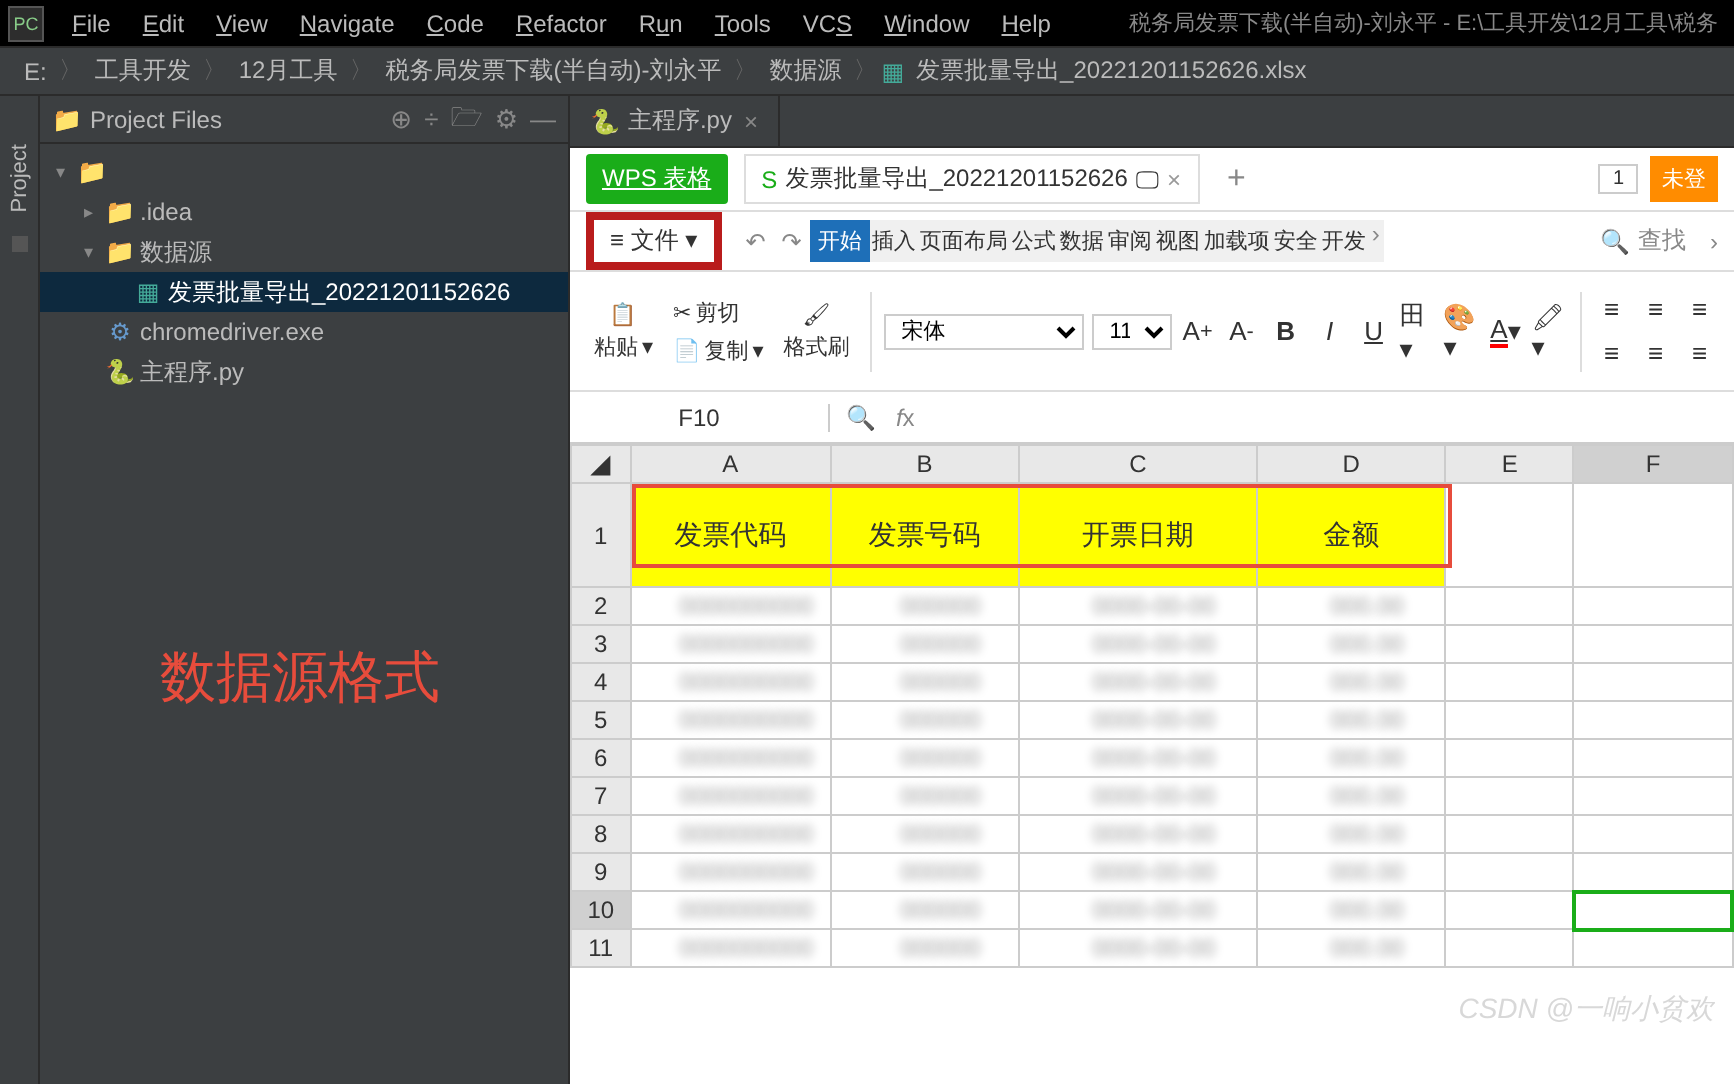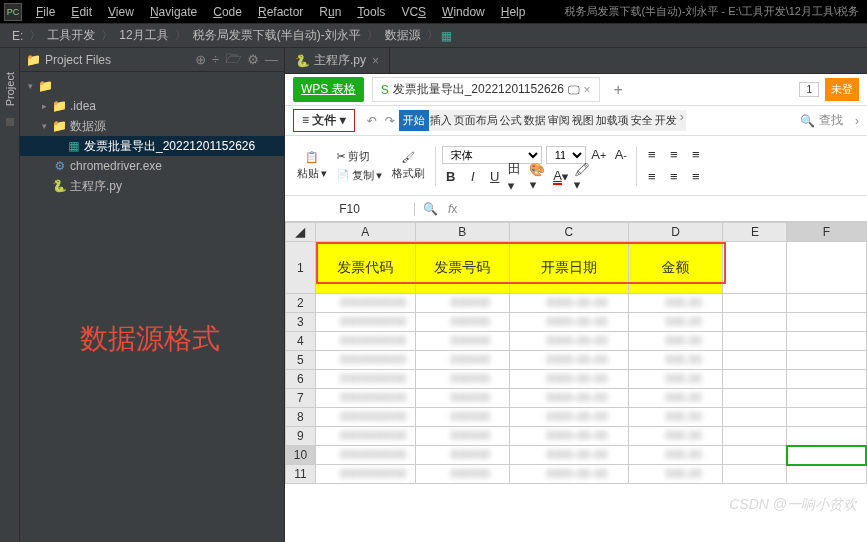--- a/index.html
+++ b/index.html
@@ -47,21 +47,21 @@
     .wps-tabs { height: 32px; display: flex; align-items: center; padding: 0 8px; border-bottom: 1px solid #ddd; gap: 8px; }
     .wps-badge { background: #1aad19; color: #fff; padding: 4px 8px; font-size: 12px; border-radius: 2px; text-decoration: underline; }
     .wps-doc-tab { display: flex; align-items: center; background: #fff; border: 1px solid #ddd; padding: 3px 8px; gap: 4px; }
     .wps-doc-tab .x { color: #999; cursor: pointer; }
     .wps-add { color: #888; font-size: 16px; cursor: pointer; padding: 0 6px; }
     .wps-right { margin-left: auto; display: flex; gap: 6px; align-items: center; }
     .wps-num { border: 1px solid #ccc; padding: 1px 6px; font-size: 10px; }
     .wps-login { background: #ff8c00; color: #fff; padding: 4px 6px; font-size: 11px; }
     
     .wps-menu { height: 30px; display: flex; align-items: center; padding: 0 8px; border-bottom: 1px solid #ddd; font-size: 12px; }
-    .wps-menu .menu-btn { border: 1px solid #b91c1c; padding: 2px 8px; margin-right: 8px; cursor: pointer; font-weight: bold; }
+    .wps-menu .menu-btn { border: 4px solid #b91c1c; padding: 2px 8px; margin-right: 8px; cursor: pointer; }
     .wps-menu .ribbon-tabs { display: flex; background: #f0f0f0; }
     .wps-menu .rtab { padding: 3px 1px; cursor: pointer; font-size: 11px; white-space: nowrap; }
     .wps-menu .rtab.active { background: #1e6fb8; color: #fff; padding: 3px 4px; }
     .wps-menu .search { margin-left: auto; display: flex; align-items: center; gap: 4px; color: #888; }
     
     .wps-toolbar { height: 60px; display: flex; align-items: center; padding: 0 8px; border-bottom: 1px solid #ddd; gap: 6px; }
     .tb-group { display: flex; flex-direction: column; align-items: center; gap: 2px; padding: 0 4px; }
     .tb-btn { font-size: 11px; cursor: pointer; display: flex; align-items: center; gap: 2px; }
     .tb-sep { width: 1px; height: 40px; background: #ddd; }
     .tb-select { border: 1px solid #ccc; padding: 1px 4px; font-size: 11px; background: #fff; }
@@ -110,20 +110,21 @@
   <span class="sep">〉</span>
   <span class="crumb">工具开发</span>
   <span class="sep">〉</span>
   <span class="crumb">12月工具</span>
   <span class="sep">〉</span>
   <span class="crumb">税务局发票下载(半自动)-刘永平</span>
   <span class="sep">〉</span>
   <span class="crumb">数据源</span>
   <span class="sep">〉</span>
   <span class="file-icon">▦</span>
+  <span class="crumb">发票批量导出_20221201152626.xlsx</span>
 </div>
 
 <div class="main">
   <div class="side-tab">
     <div class="vlabel">Project</div>
     <div class="dot"></div>
   </div>
 
   <div class="project-panel">
     <div class="panel-header">
@@ -224,21 +225,21 @@
         </div>
         <div style="display:flex;flex-direction:column;gap:4px">
           <div class="tb-btn">✂ <span>剪切</span></div>
           <div class="tb-btn">📄 <span>复制</span> ▾</div>
         </div>
         <div class="tb-group">
           <div class="tb-btn">🖌</div>
           <div class="tb-btn">格式刷</div>
         </div>
         <div class="tb-sep"></div>
-        <div style="display:flex;flex-direction:column;gap:4px">
+        <div style="display:flex;flex-direction:row;gap:4px">
           <div class="tb-row">
             <select class="tb-select" style="width:100px"><option>宋体</option></select>
             <select class="tb-select" style="width:40px"><option>11</option></select>
             <span class="tb-icon">A<sup>+</sup></span>
             <span class="tb-icon">A<sup>-</sup></span>
           </div>
           <div class="tb-row">
             <span class="tb-icon" style="font-weight:bold">B</span>
             <span class="tb-icon" style="font-style:italic">I</span>
             <span class="tb-icon" style="text-decoration:underline">U</span>

